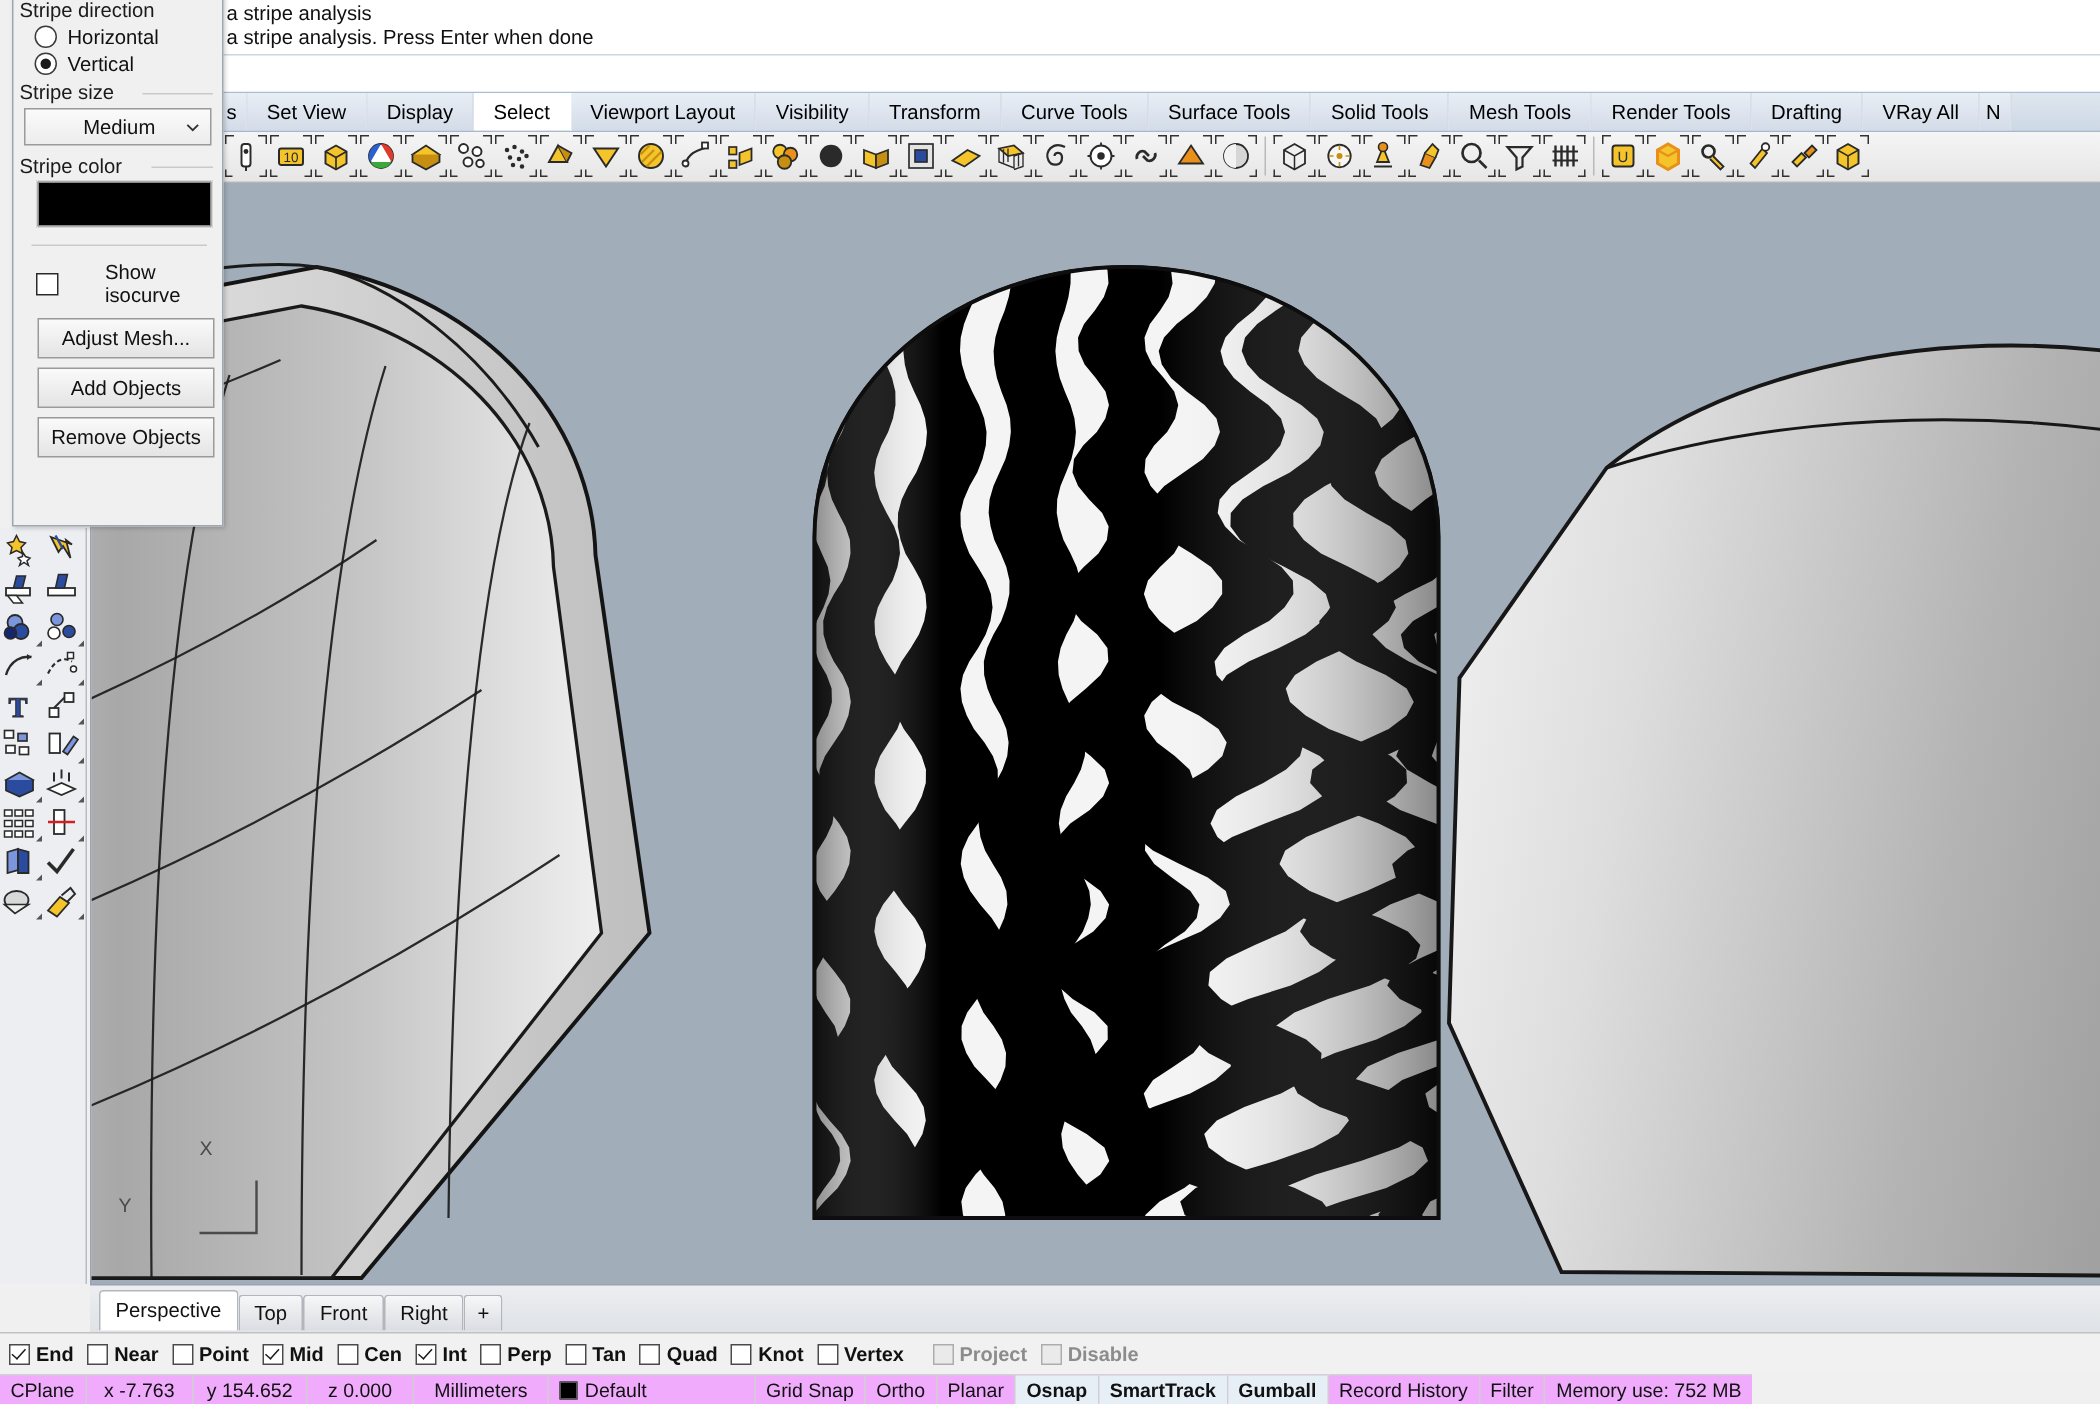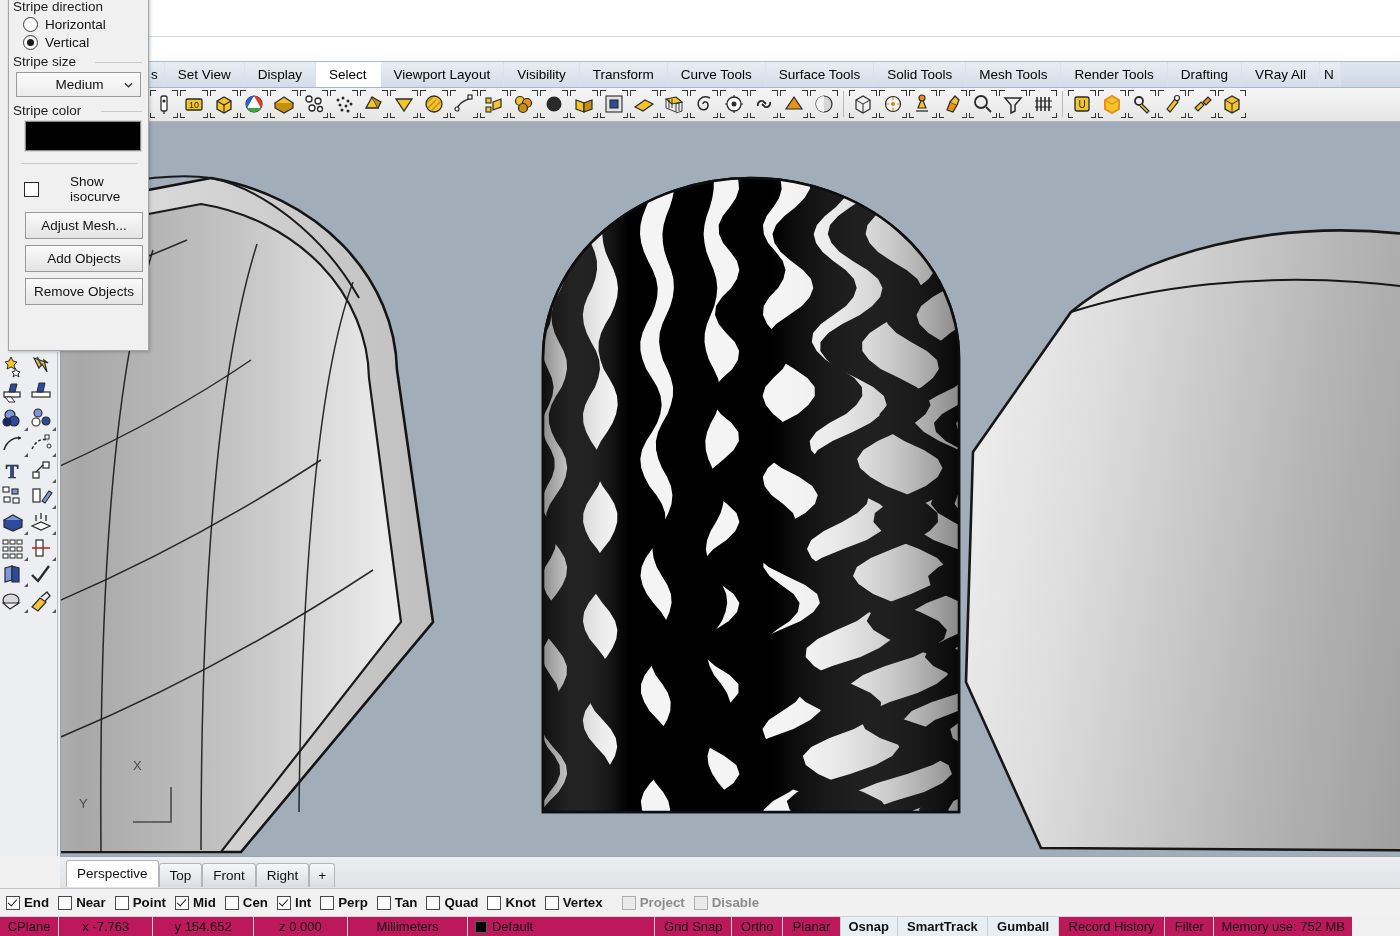--- a/index.html
+++ b/index.html
@@ -273,22 +273,22 @@
   .osnap-box.on::after {
     content:""; position:absolute; left:3.4px; top:0.4px;
     width:4px;height:8px;border:solid #1a1a1a;border-width:0 1.7px 1.7px 0;
     transform: rotate(42deg);
   }
   .osnap-item span { font-size: 13.3px; color:#111;font-weight:bold; }
   .osnap-item.dimtext span { color:#8c8c8c; }
 
   
   .statusbar {
-    position: absolute; left: 0; top: 916px; width: 1352px; height: 20px;
-    background: #be185d;
+    position: absolute; left: 0; top: 916px; width: 1168px; height: 20px;
+    background: #f0abfc;
     border-top: 1px solid #d2d2d2;
     display:flex; align-items:stretch;
     font-size: 13px;
   }
   .st-cell {
     display:flex; align-items:center; justify-content:center;
     border-right: 1px solid #cfcfcf;
     padding: 0 7px;
     color: #111;
     white-space: nowrap;
@@ -300,20 +300,24 @@
     width:12px;height:12px;background:#000;border:1px solid #555;margin-right:5px;flex:none;
   }
   .st-cell.nobr { border-right: none; }
 </style>
 </head>
 <body>
 
 <div id="app">
 
   <div class="cmd-area">
+    <div class="cmd-history">
+      <div class="cmd-line">a stripe analysis</div>
+      <div class="cmd-line">a stripe analysis. Press Enter when done</div>
+    </div>
     <div class="cmd-prompt-row">
       <input class="cmd-input" type="text" placeholder="" style="">
     </div>
   </div>
 
   <div class="tabstrip" id="tabstrip"><div class="tab partial">s</div><div class="tab">Set View</div><div class="tab">Display</div><div class="tab active">Select</div><div class="tab">Viewport Layout</div><div class="tab">Visibility</div><div class="tab">Transform</div><div class="tab">Curve Tools</div><div class="tab">Surface Tools</div><div class="tab">Solid Tools</div><div class="tab">Mesh Tools</div><div class="tab">Render Tools</div><div class="tab">Drafting</div><div class="tab">VRay All</div><div class="tab partial">N</div></div>
 
   <div class="icontoolbar" id="icontoolbar"><span class="tb-icon brk"><svg viewBox="0 0 28 28">
           <rect x="11" y="6" width="6" height="15" rx="2" fill="#ffffff" stroke="#2a2a2a" stroke-width="1.3"></rect>
           <circle cx="14" cy="11" r="1.6" fill="#2a2a2a"></circle>

